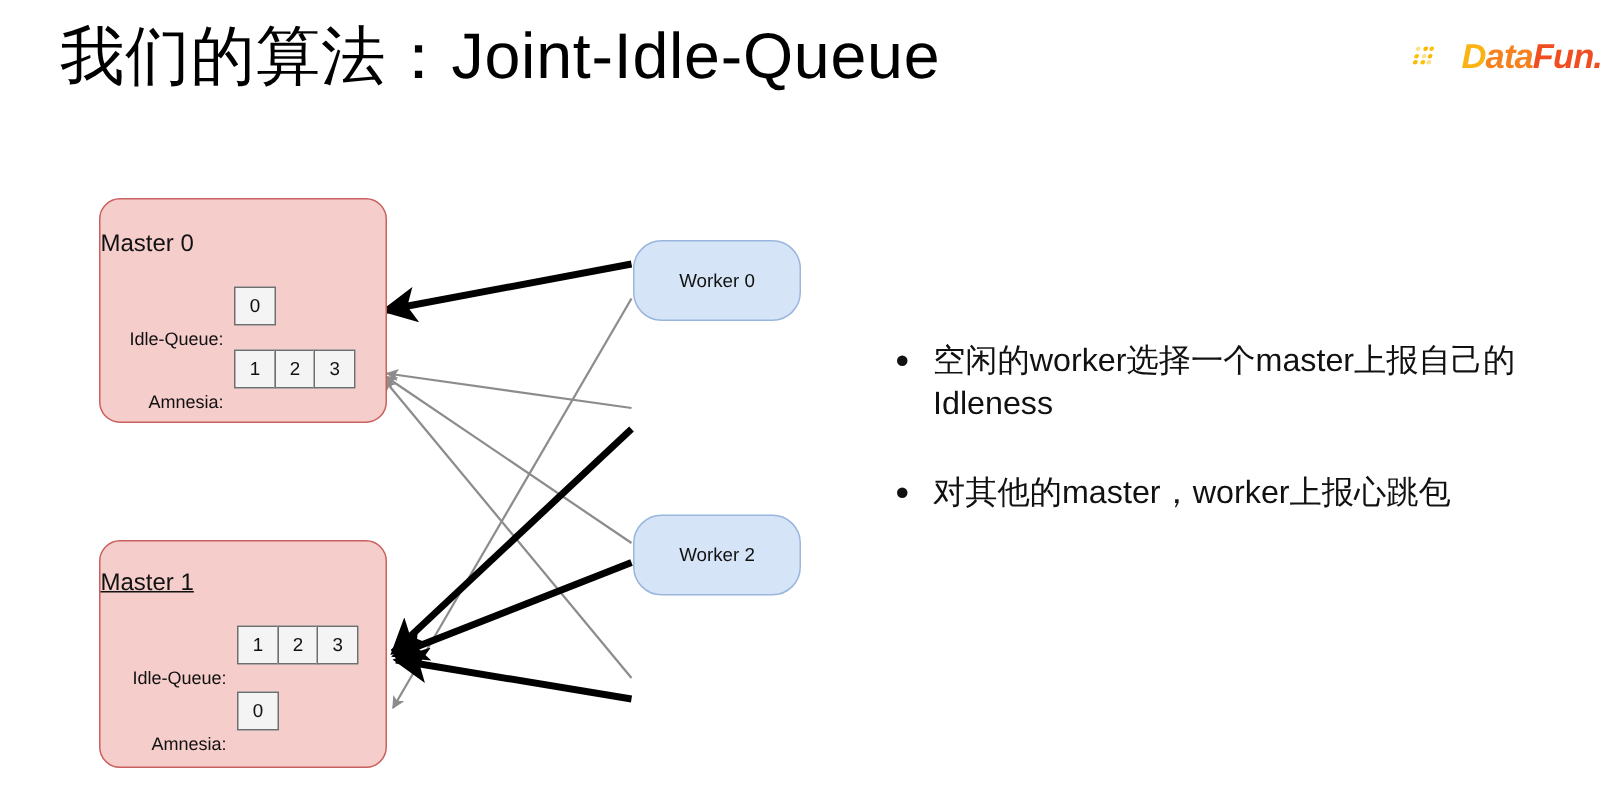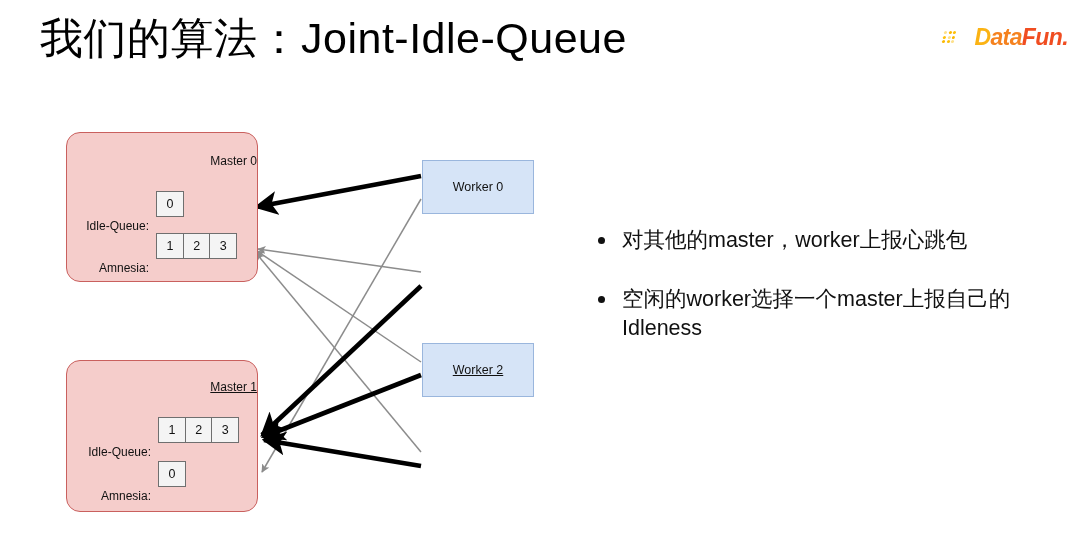--- a/index.html
+++ b/index.html
@@ -80,22 +80,22 @@
     background: #f5cdcb;
     border: 1.6px solid #c9605e;
     border-radius: 14px;
   }
   #master-0 { left: 66px; top: 132px; width: 192px; height: 150px; }
   #master-1 { left: 66px; top: 360px; width: 192px; height: 152px; }
 
   .master-title {
     position: absolute;
     left: 0; right: 0;
-    text-align: right;
-    font-size: 12px;
+    text-align: left;
+    font-size: 16px;
     color: #111;
   }
   #master-0 .master-title { top: 21px; }
   #master-1 .master-title { top: 19px; text-decoration: underline; }
 
   .field-row {
     position: absolute;
     display: flex;
     align-items: center;
     height: 26px;
@@ -136,30 +136,30 @@
   #m1-row-amn .field-label   { width: 78px; }
 
   
   .worker-node {
     position: absolute;
     box-sizing: border-box;
     width: 112px;
     height: 54px;
     background: #d6e4f7;
     border: 1.5px solid #9ab6dd;
-    border-radius: 0;
+    border-radius: 19px;
     display: flex;
     align-items: center;
     justify-content: center;
     font-size: 12.5px;
     color: #111;
   }
   #worker-0 { left: 422px; top: 160px; }
   #worker-1 { left: 422px; top: 251px; }
-  #worker-2 { left: 422px; top: 343px; text-decoration: underline; }
+  #worker-2 { left: 422px; top: 343px; }
   #worker-3 { left: 422px; top: 434px; }
 
   
   #bullet-list {
     position: absolute;
     left: 596px;
     top: 226px;
     width: 440px;
     margin: 0;
     padding: 0;
@@ -265,15 +265,15 @@
         <span class="cell">0</span>
       </span>
     </div>
   </div>
 
   <div class="worker-node" id="worker-0">Worker 0</div>
   <div class="worker-node" id="worker-2">Worker 2</div>
 </div>
 
 <ul id="bullet-list">
+  <li>空闲的worker选择一个master上报自己的Idleness</li>
   <li>对其他的master，worker上报心跳包</li>
-  <li>空闲的worker选择一个master上报自己的Idleness</li>
 </ul>
 
 </body></html>

